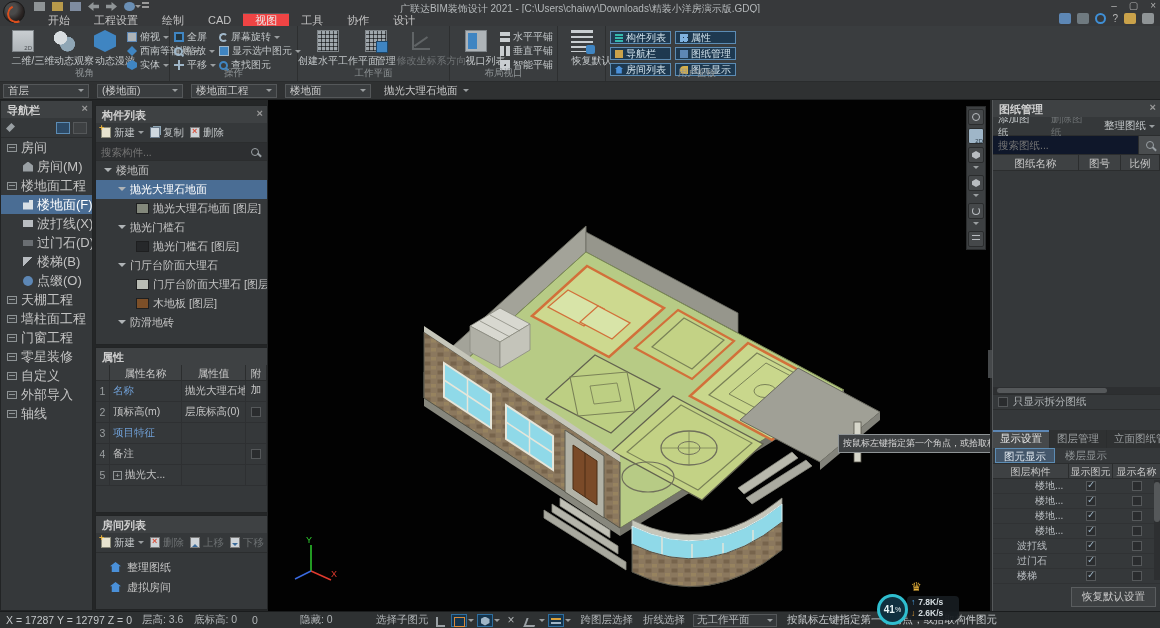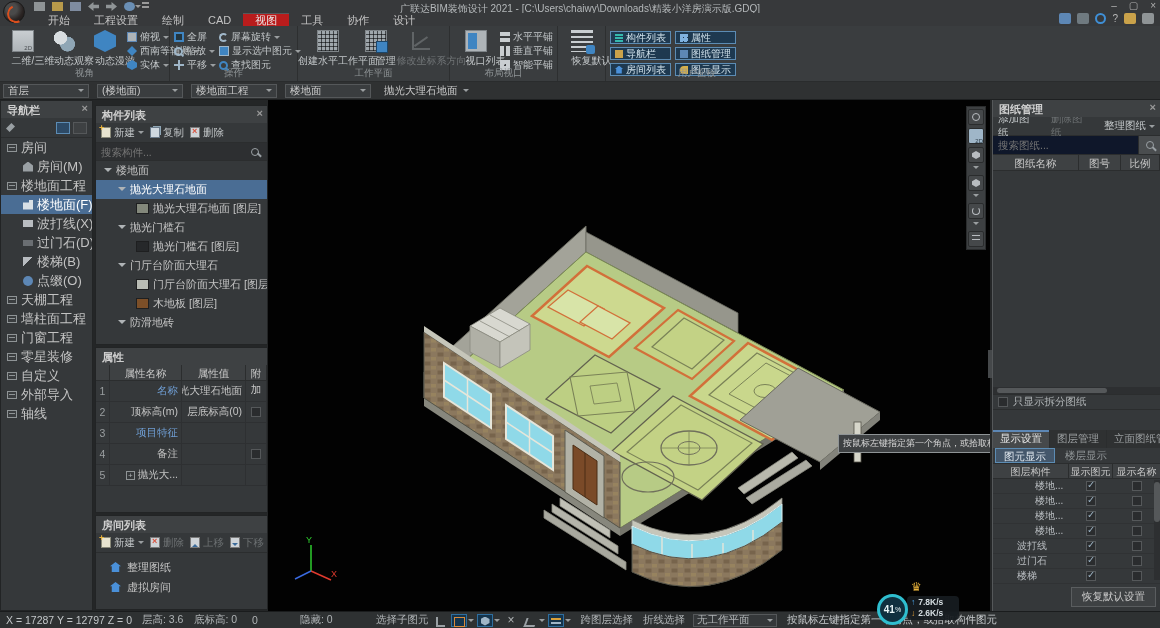--- a/index.html
+++ b/index.html
@@ -23,21 +23,21 @@
   #titlebar-icons { position:absolute; right:6px; top:13px; display:flex; gap:6px; align-items:center; z-index:4; }
   .tbi { width:12px; height:11px; background:#6f7a80; border-radius:2px; }
   .tbi.avatar { background:#5d87b5; }
   .tbi.sync { background:transparent; border:2px solid #3f8fd6; border-radius:50%; width:11px; height:11px; }
   .tbi.help { background:transparent; color:#b8b8b8; width:auto; height:auto; font-size:10px; }
   .tbi.gift { background:#caa24a; }
 
   
   #menubar { position:absolute; left:0; top:13px; width:1160px; height:13px; background:#37393b; display:flex; align-items:flex-end; padding-left:36px; }
   .menu-item { padding:1px 12px; font-size:11px; color:#c3c3c3; height:13px; line-height:12px; }
-  .menu-item.active { background:#b91c1c; color:#e8e8e8; box-shadow:inset 0 1px 0 #55595c; }
+  .menu-item.active { background:#ef4444; color:#e8e8e8; box-shadow:inset 0 1px 0 #55595c; }
 
   
   #ribbon { position:absolute; left:0; top:26px; width:1160px; height:56px; background:#3a3d3f; border-bottom:1px solid #2a2c2d; display:flex; }
   .rgroup { position:relative; height:100%; border-right:1px solid #2d2f30; padding:3px 4px 12px 4px; display:flex; gap:3px; }
   .rgroup-label { position:absolute; left:0; right:0; bottom:1px; text-align:center; font-size:9.5px; color:#8f9496; }
   .rbig { display:flex; flex-direction:column; align-items:center; justify-content:flex-start; padding:1px 3px; min-width:38px; }
   .rbig .lab { font-size:10px; color:#c3c7c9; margin-top:2px; white-space:nowrap;margin-left:20px; }
   .rbig.disabled .lab { color:#707476; }
   .ri { width:22px; height:22px; position:relative; }
   .ri-2d3d { background:linear-gradient(#c9ced1,#aeb4b8); border:1px solid #7e8488; }
@@ -143,21 +143,21 @@
 
   
   #proppanel { left:95px; top:347px; width:173px; height:166px; }
   .prop-head { display:flex; height:16px; background:#3e4143; border-bottom:1px solid #2b2d2e; font-size:10.5px; color:#c8c8c8; }
   .prop-head > div { border-right:1px solid #2b2d2e; text-align:center; line-height:16px; }
   .pc-num { width:14px; flex:0 0 auto; }
   .pc-name { width:72px; flex:0 0 auto; }
   .pc-val { width:64px; flex:0 0 auto; }
   .pc-att { flex:1; }
   .prop-row { display:flex; height:21px; border-bottom:1px solid #2e3032; font-size:10.5px; align-items:stretch; }
-  .prop-row > div { border-right:1px solid #2e3032; display:flex; align-items:center; padding:0 3px; overflow:hidden; white-space:nowrap;justify-content:flex-end; }
+  .prop-row > div { border-right:1px solid #2e3032; display:flex; align-items:center; padding:0 3px; overflow:hidden; white-space:nowrap; }
   .prop-row .pc-num { justify-content:center; color:#9a9ea0; padding:0; }
   .prop-row .pname { color:#c3c3c3; }
   .prop-row.link .pname { color:#6f9ed4; }
   .prop-row .pval { color:#c3c3c3; }
   .prop-row .pc-att { justify-content:center; }
   .cbx { width:10px; height:10px; background:#2a2c2e; border:1px solid #55585a; display:none; }
   .prop-row.checkbox .cbx { display:block; }
   .expbox { display:none; width:9px; height:9px; border:1px solid #8f9496; color:#b0b4b6; font-size:8px; line-height:7px; text-align:center; margin-right:3px; flex:0 0 auto; }
   .prop-row.expander .expbox { display:block; }
 

